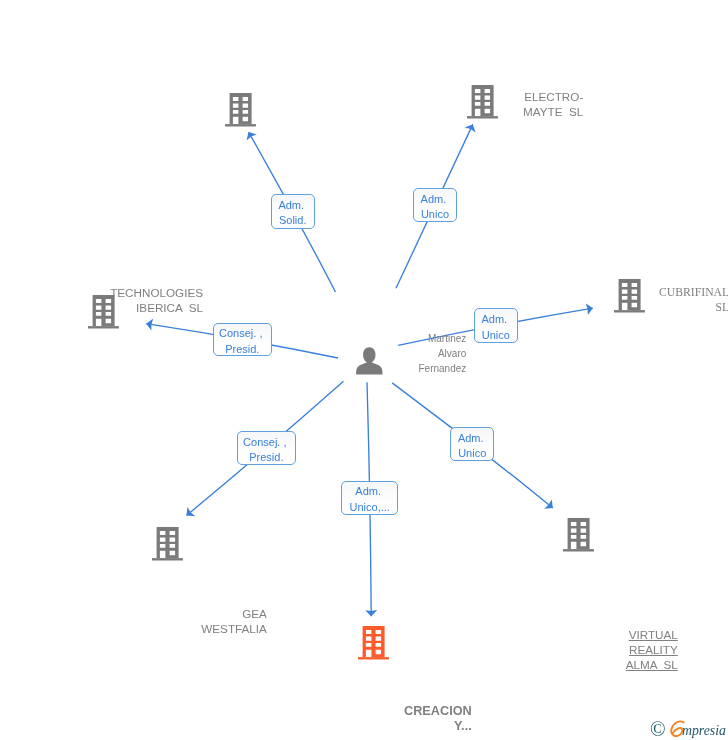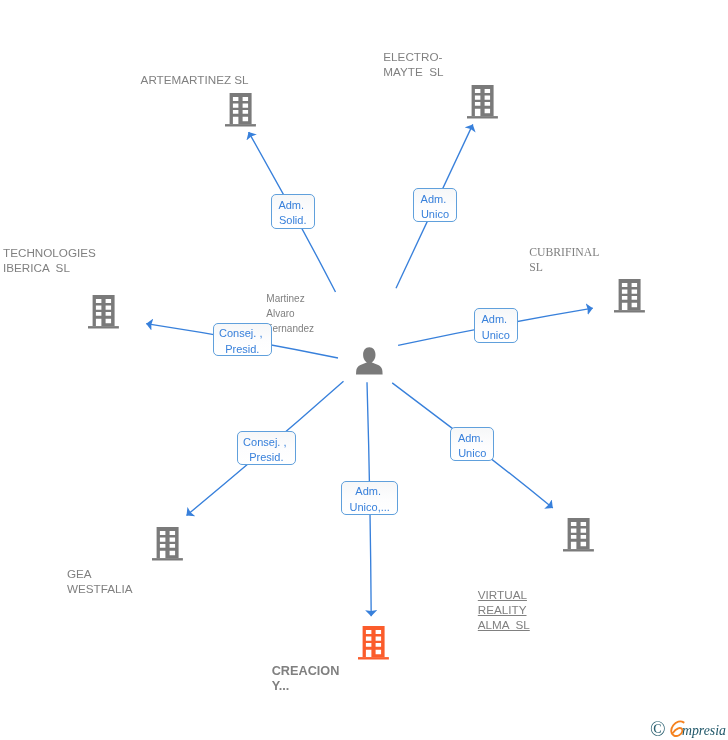--- a/index.html
+++ b/index.html
@@ -2,22 +2,22 @@
 <html><head>
 <meta charset="utf-8">
 <title>Empresia relations graph</title>
 <style>
   html,body{margin:0;padding:0;}
   body{width:728px;height:740px;background:#ffffff;overflow:hidden;
        font-family:"Liberation Sans",sans-serif;}
   #stage{position:relative;width:728px;height:740px;overflow:hidden;background:#fff;}
   svg.edges{position:absolute;left:0;top:0;width:728px;height:740px;}
   .node-icon{position:absolute;overflow:visible;}
-  .node-label{position:absolute;text-align:left;color:#808080;line-height:14.8px;
-              font-size:11.7px;}
+  .node-label{position:absolute;text-align:right;color:#808080;line-height:14.8px;
+              font-size:11.7px;margin-top:40px;}
   .node-label > div, .elabel > div{white-space:pre;}
   .node-label.bold{font-weight:bold;font-size:12.7px;line-height:15.6px;}
   .node-label.big{font-size:10px;line-height:15px;}
   .elabel{position:absolute;box-sizing:border-box;border:1.45px solid #60a0dc;border-radius:5px;
           background:linear-gradient(180deg,#f6f7f8 0%,#fdfdfe 55%,#ffffff 100%);color:#3880db;font-size:11px;line-height:15.3px;text-align:center;
           display:flex;flex-direction:column;justify-content:center;align-items:center;
           padding-top:4px;}
   .wm{position:absolute;white-space:nowrap;}
 </style>
 </head>
@@ -82,23 +82,20 @@
   <svg class="node-icon" style="left:562.5px;top:517.9px;" width="30.9" height="33.5" viewBox="0 0 30.9 33.5">
       <use href="#bld" fill="#7a7a7a"></use>
     </svg>
   <svg class="node-icon" style="left:358.1px;top:626.1px;" width="30.9" height="33.5" viewBox="0 0 30.9 33.5">
       <use href="#bld" fill="#fb5c2b"></use>
     </svg>
   <svg class="node-icon" style="left:355.6px;top:347.2px;" width="26.9" height="27.5" viewBox="0 0 26.9 27.5">
       <use href="#person" fill="#7a7a7a"></use>
     </svg>
 
-  <div class="node-label" style="left:140.6px;top:72.6px;width:200px;">
-    <div>ARTEMARTINEZ SL</div>
-  </div>
   <div class="node-label" style="left:383.3px;top:50.0px;width:200px;">
     <div>ELECTRO-</div>
     <div>MAYTE  SL</div>
   </div>
   <div class="node-label" style="left:3px;top:245.9px;width:200px;">
     <div>TECHNOLOGIES</div>
     <div>IBERICA  SL</div>
   </div>
   <div class="node-label" style="left:529.2px;top:246px;width:200px;font-family:Liberation Serif, serif;">
     <div>CUBRIFINAL</div>

